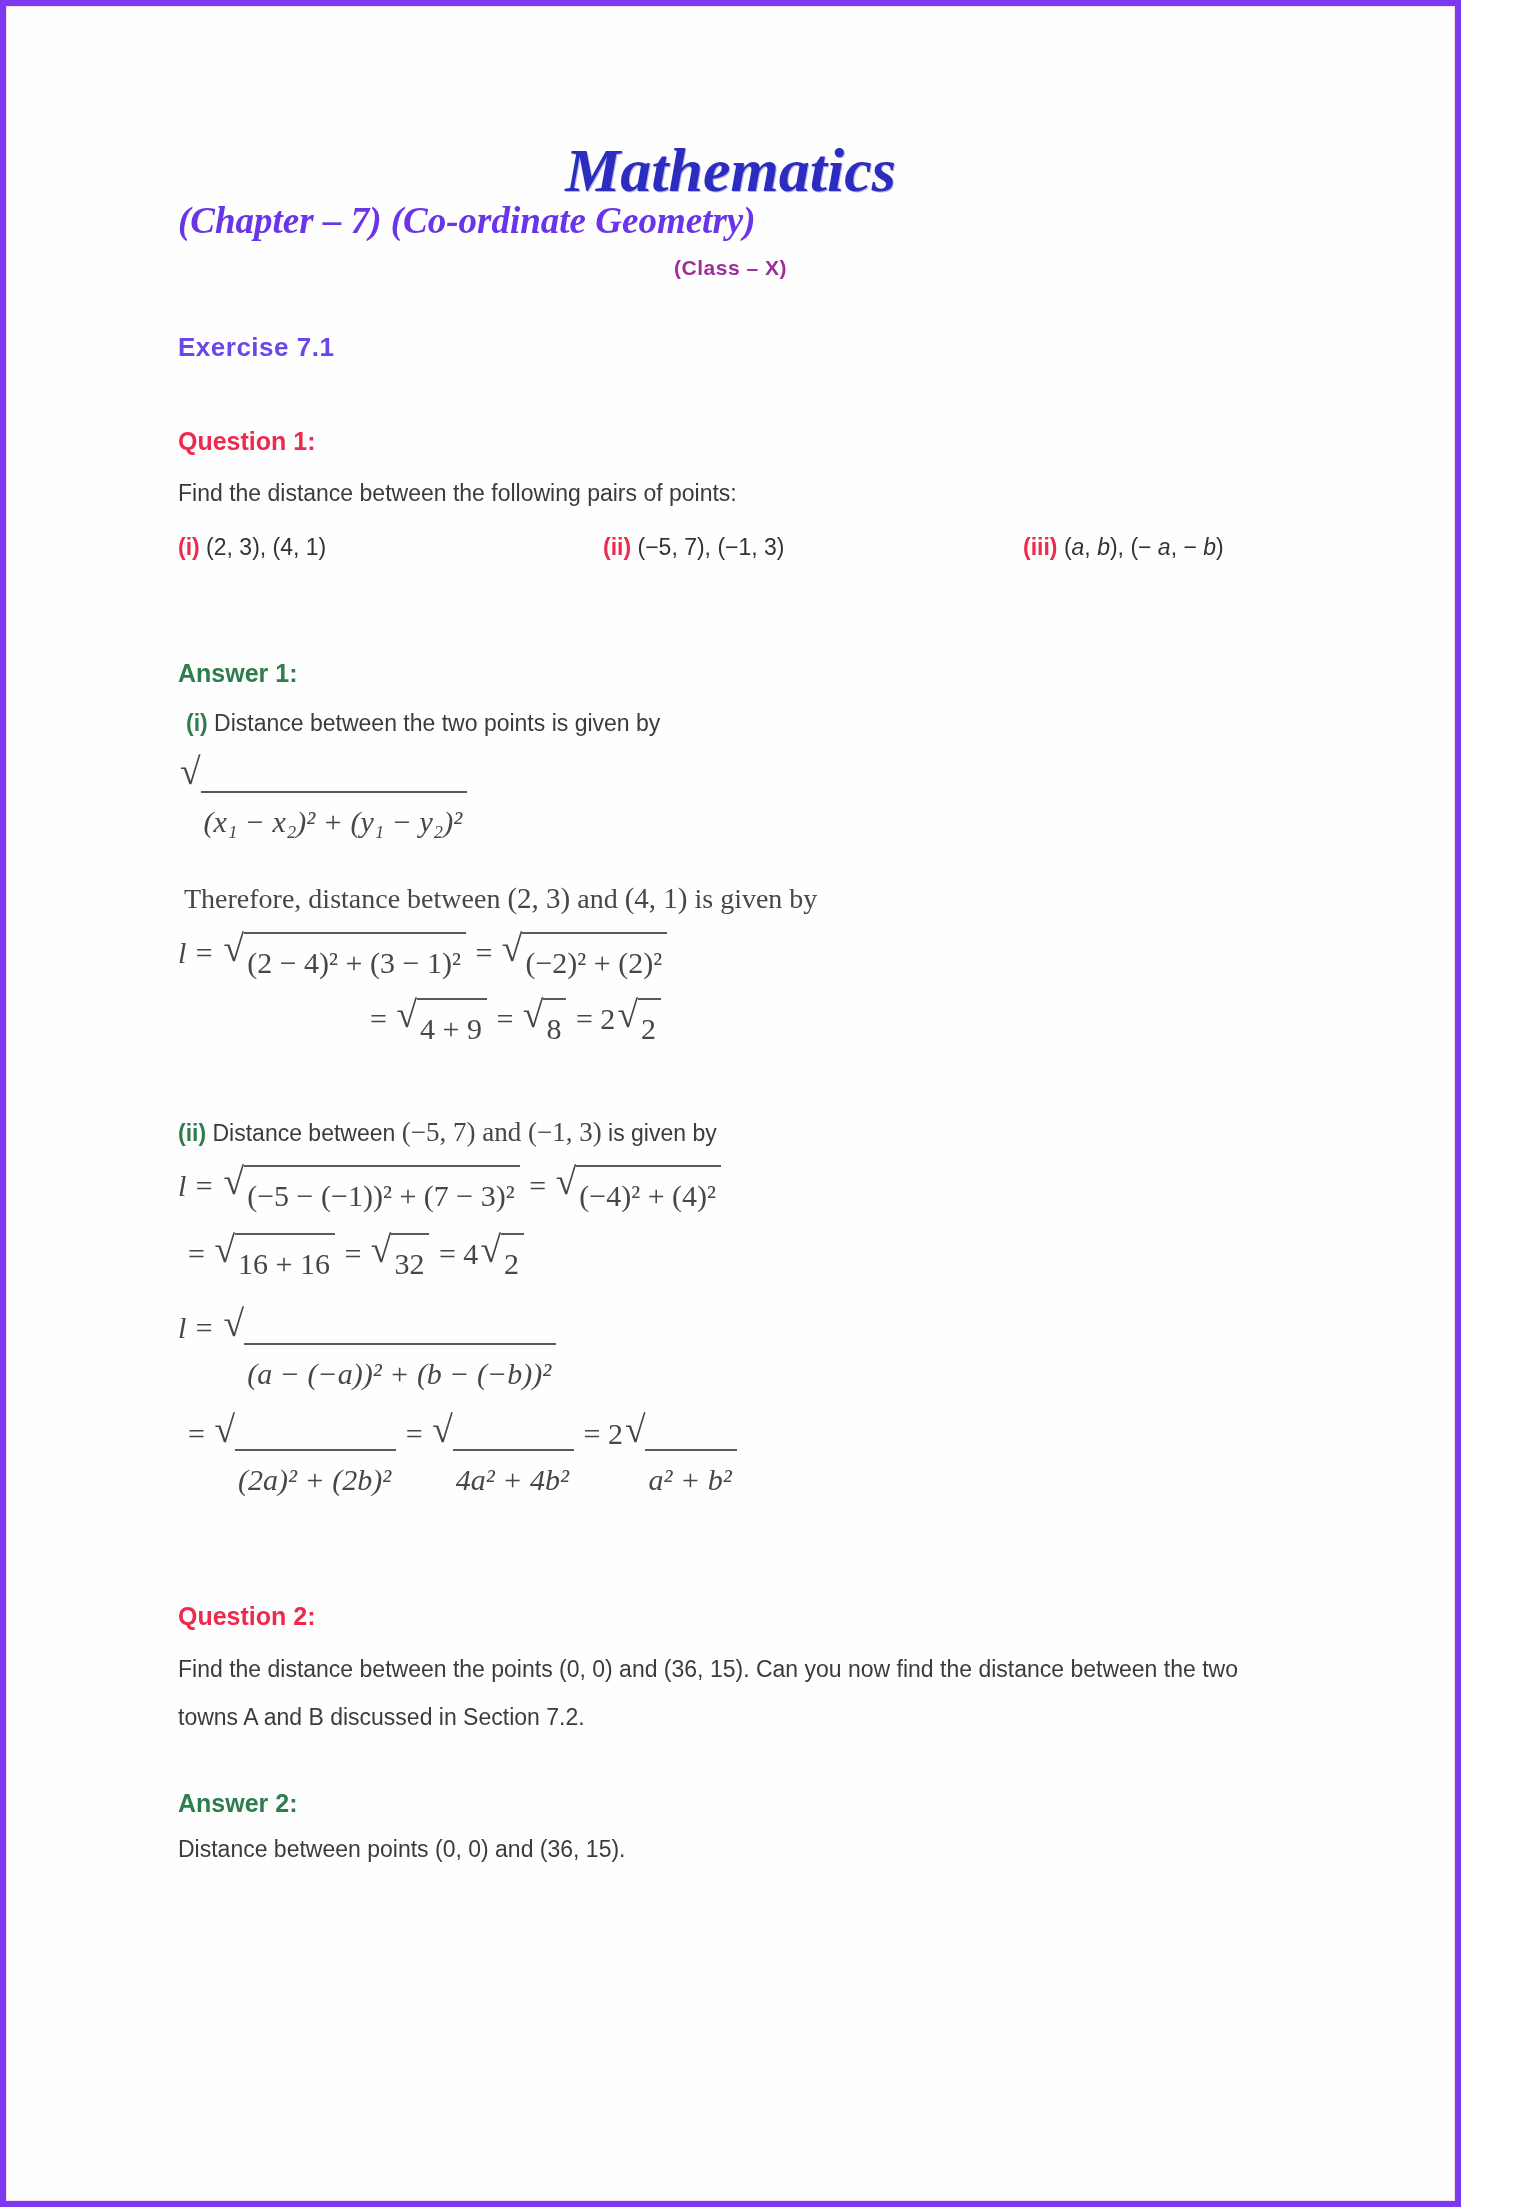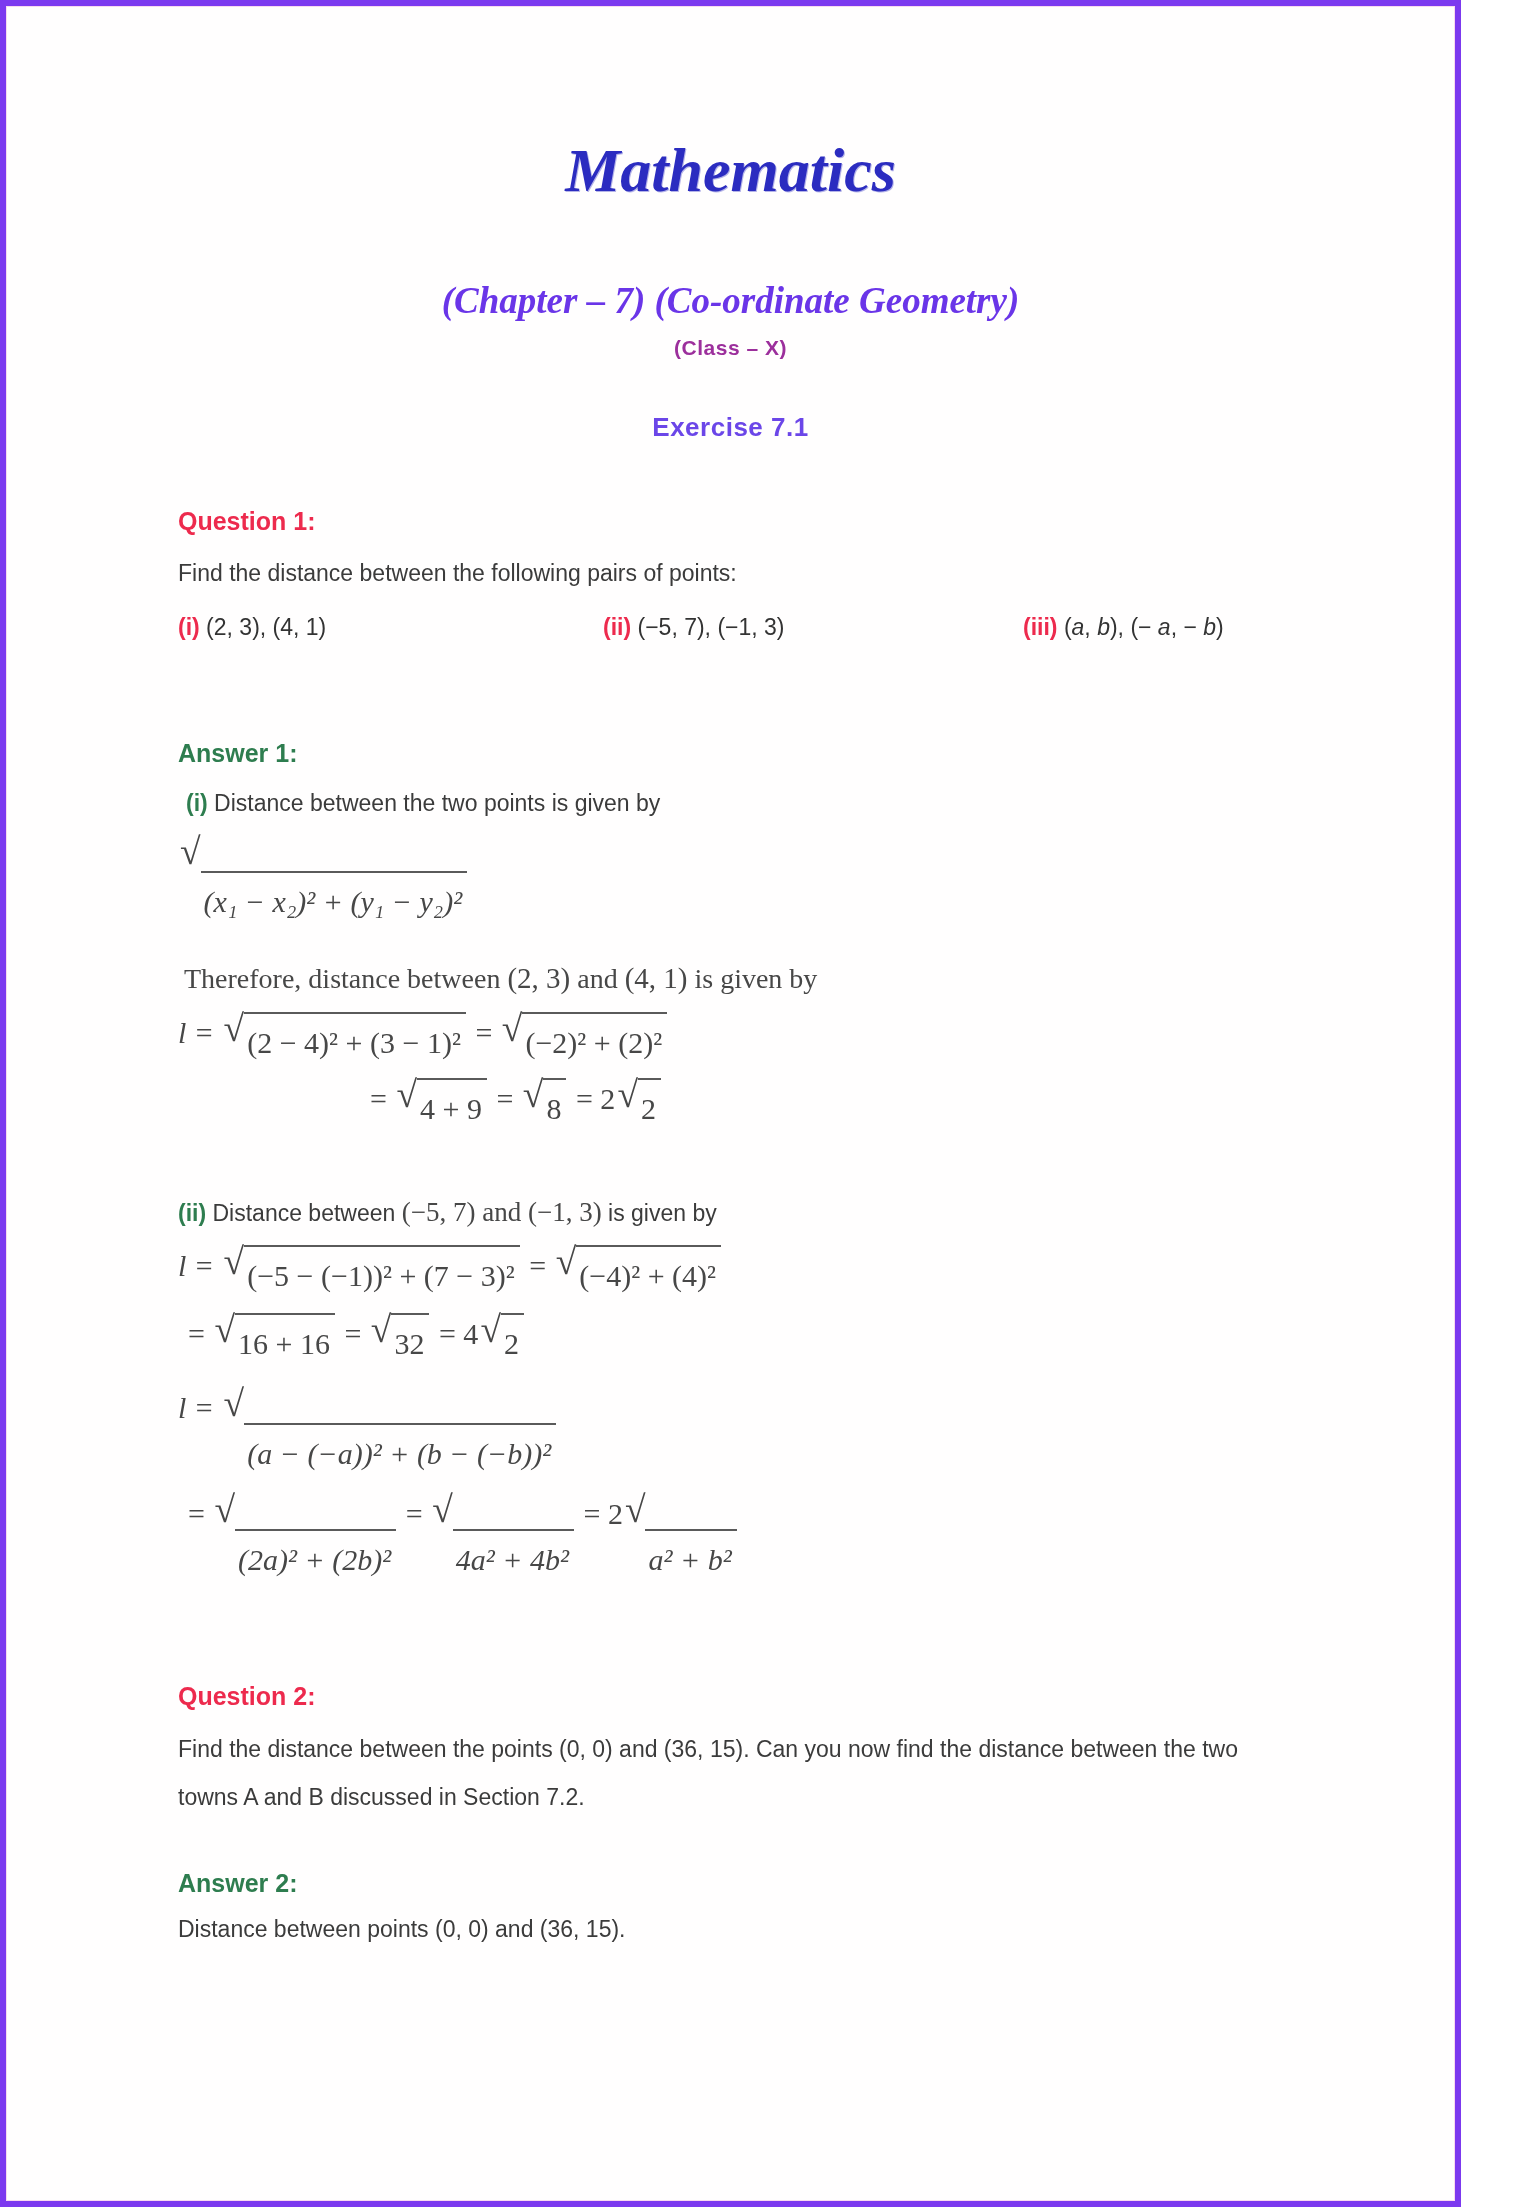--- a/index.html
+++ b/index.html
@@ -20,32 +20,32 @@
 
   
   .title {
     margin-top:133px; text-align:center;
     font-family:"Liberation Serif","DejaVu Serif",serif;
     font-style:italic; font-weight:bold;
     font-size:62px; line-height:1; color:#2b2cc0;
     text-shadow:1px 1px 0 rgba(43,44,192,0.35);
   }
   .subtitle {
-    margin-top:80px; text-align:center;
+    
     font-family:"Liberation Serif","DejaVu Serif",serif;
     font-style:italic; font-weight:bold;
     font-size:37px; line-height:1.1; color:#6a35e8;
   }
   .classline {
     margin-top:14px; text-align:center;
     font-weight:bold; font-size:21px; color:#9c2f9c;
     letter-spacing:0.5px;
   }
   .exercise {
-    margin-top:52px; text-align:center;
+    margin-top:52px; text-align:left;
     font-weight:bold; font-size:26px; color:#6b46e8;
     letter-spacing:0.5px;
   }
 
   
   .q-heading { margin-top:64px; font-weight:bold; font-size:25px; color:#ed2a4d; }
   .a-heading { font-weight:bold; font-size:25px; color:#2e7d4f; }
   .line { font-size:23px; color:#3b3b3b; line-height:34px; }
   .prompt { margin-top:20px; }
   .para { line-height:48px; max-width:1185px; }

